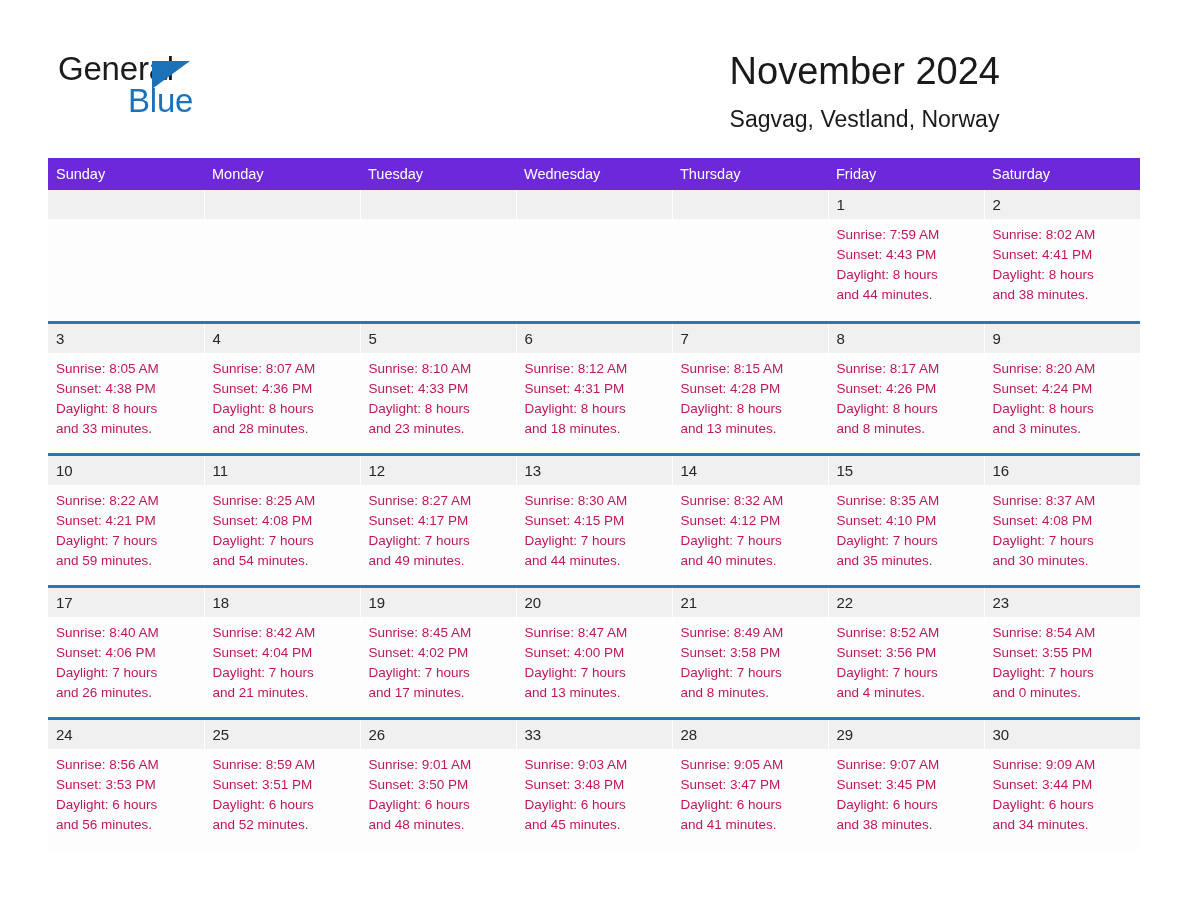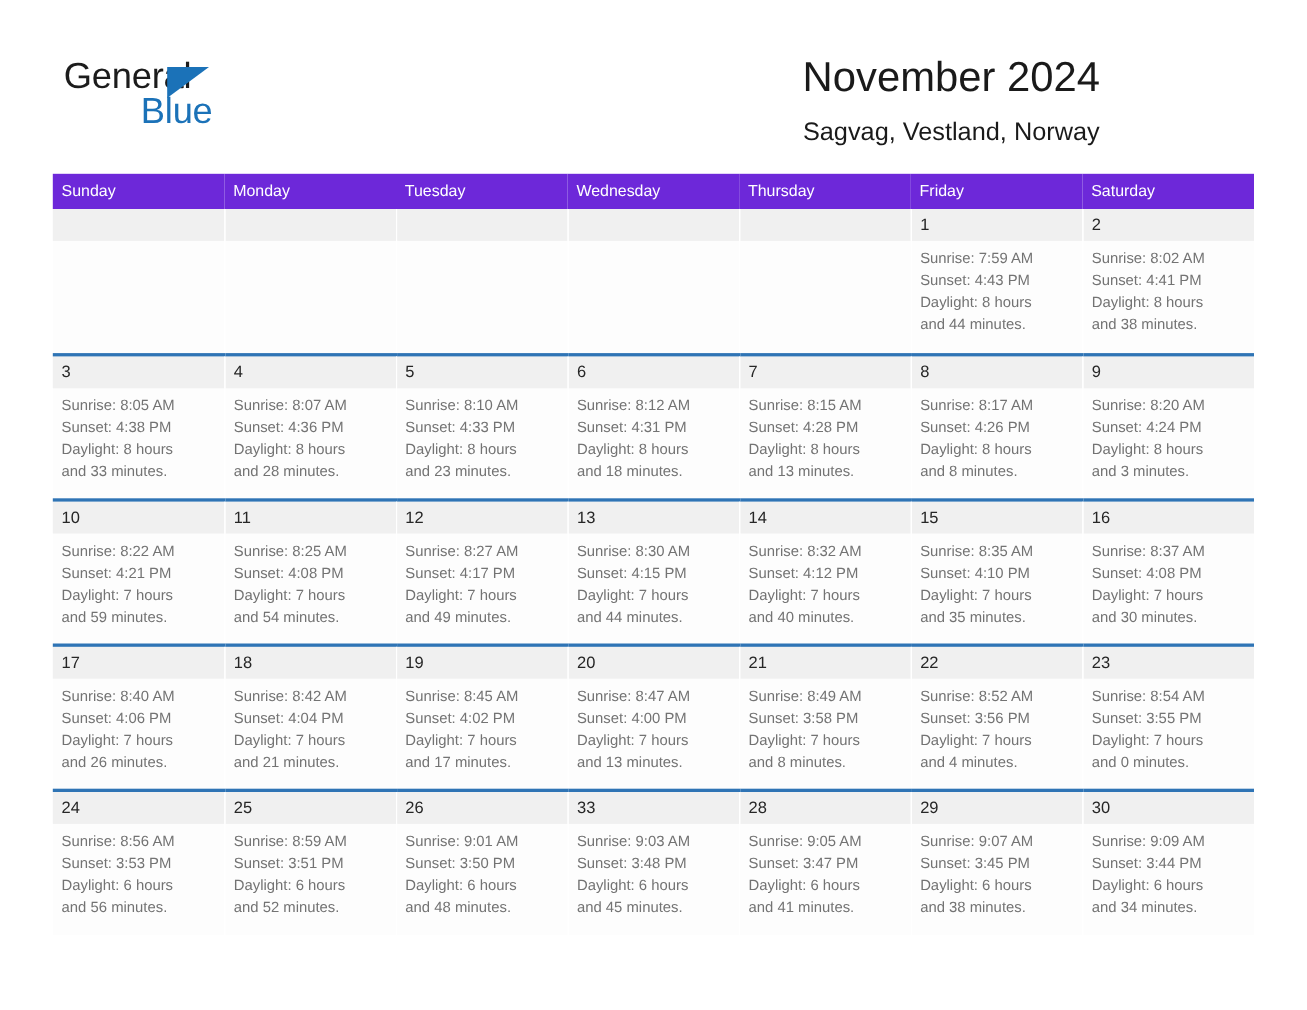--- a/index.html
+++ b/index.html
@@ -60,21 +60,21 @@
     font-size: 33px;
     color: #1b72b8;
     letter-spacing: -0.2px;
     line-height: 1;
   }
 
   .title-block {
     position: absolute;
     right: 56px;
     top: 50px;
-    text-align: center;
+    text-align: left;
   }
   .cal-title {
     font-size: 38px;
     font-weight: normal;
     color: #1a1a1a;
     line-height: 1.15;
     letter-spacing: 0px;
   }
   .cal-subtitle {
     margin-top: 12px;
@@ -131,21 +131,21 @@
     line-height: 19px;
     box-sizing: content-box;
   }
   td.empty .daynum {
     color: transparent;
   }
   .details {
     padding: 6px 8px 0 8px;
     font-size: 13.5px;
     line-height: 20px;
-    color: #737373;
+    color: #be185d;
   }
   .details div {
     white-space: nowrap;
   }
 </style>
 </head>
 <body>
 
 <div class="page">
 

